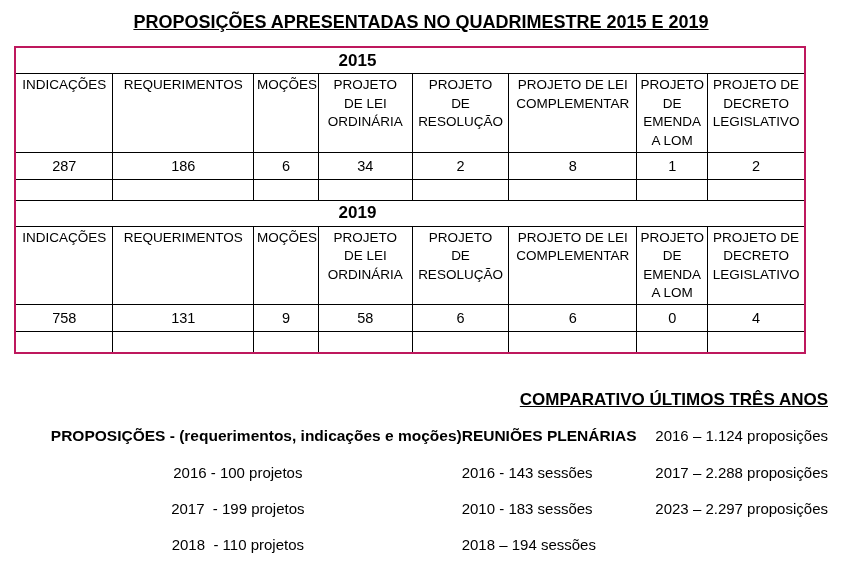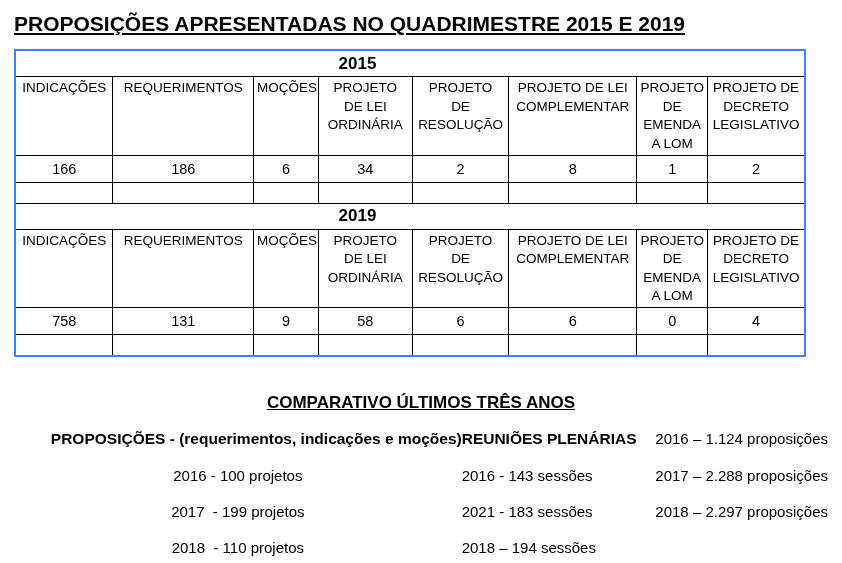--- a/index.html
+++ b/index.html
@@ -10,30 +10,31 @@
     font-family: "Liberation Sans", sans-serif;
   }
   .page {
     width: 842px;
     height: 563px;
     box-sizing: border-box;
     padding: 8px 14px 0 14px;
     overflow: hidden;
   }
   .doc-title {
-    font-size: 21px;
+    text-align: center;
+    font-size: 18px;
     font-weight: bold;
     text-decoration: underline;
     margin: 4px 0 13px 0;
     letter-spacing: 0px;
   }
   table.props-table {
     border-collapse: collapse;
     width: 792px;
-    border: 2px solid #3b82f6;
+    border: 2px solid #be185d;
     table-layout: fixed;
   }
   table.props-table td {
     border: 1px solid #000;
     text-align: center;
     padding: 1px 3px;
     overflow: hidden;
   }
   tr.year-row td {
     font-size: 17px;
@@ -50,21 +51,21 @@
     padding-top: 2px;
   }
   tr.value-row td {
     height: 24px;
     font-size: 14.5px;
   }
   tr.empty-row td {
     height: 18px;
   }
   .comp-title {
-    text-align: center;
+    text-align: right;
     font-size: 17px;
     font-weight: bold;
     text-decoration: underline;
     margin: 36px 0 17px 0;
   }
   .comp-grid {
     display: grid;
     grid-template-columns: 55% 20% 25%;
     width: 814px;
     row-gap: 19px;
@@ -118,21 +119,21 @@
 COMPLEMENTAR</td>
         <td>PROJETO
 DE
 EMENDA
 A LOM</td>
         <td>PROJETO DE
 DECRETO
 LEGISLATIVO</td>
       </tr>
       <tr class="value-row">
-        <td>166</td>
+        <td>287</td>
         <td>186</td>
         <td>6</td>
         <td>34</td>
         <td>2</td>
         <td>8</td>
         <td>1</td>
         <td>2</td>
       </tr>
       <tr class="empty-row">
         <td></td>
@@ -195,20 +196,20 @@
   <div class="comp-grid">
     <div class="c1 comp-header">PROPOSIÇÕES - (requerimentos, indicações e moções)</div>
     <div class="c3 comp-header">REUNIÕES PLENÁRIAS</div>
 
     <div class="c1 comp-cell">2016 – 1.124 proposições</div>
     <div class="c2 comp-cell">2016 - 100 projetos</div>
     <div class="c3 comp-cell">2016 - 143 sessões</div>
 
     <div class="c1 comp-cell">2017 – 2.288 proposições</div>
     <div class="c2 comp-cell">2017  - 199 projetos</div>
-    <div class="c3 comp-cell">2021 - 183 sessões</div>
-
-    <div class="c1 comp-cell">2018 – 2.297 proposições</div>
+    <div class="c3 comp-cell">2010 - 183 sessões</div>
+
+    <div class="c1 comp-cell">2023 – 2.297 proposições</div>
     <div class="c2 comp-cell">2018  - 110 projetos</div>
     <div class="c3 comp-cell">2018 – 194 sessões</div>
   </div>
 
 </div>
 
 </body></html>

